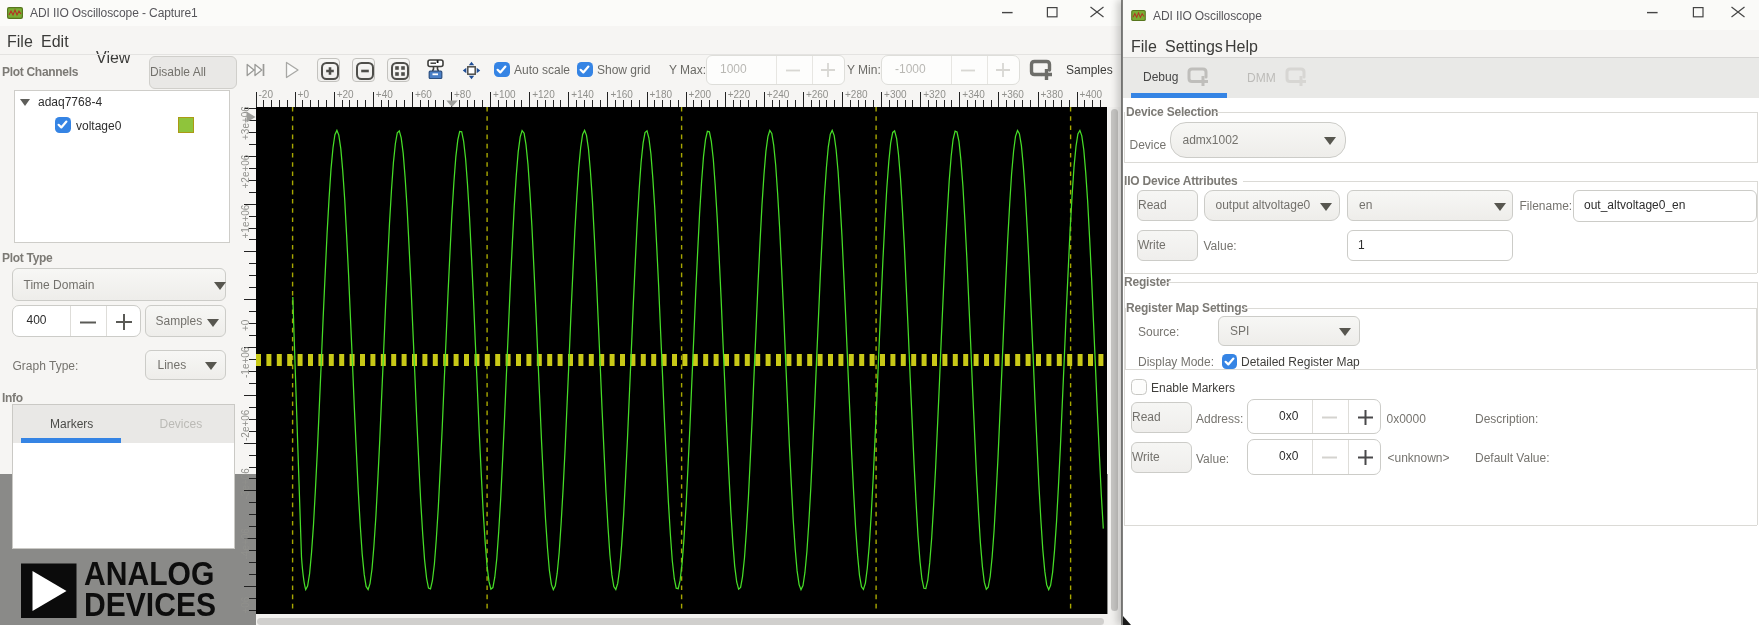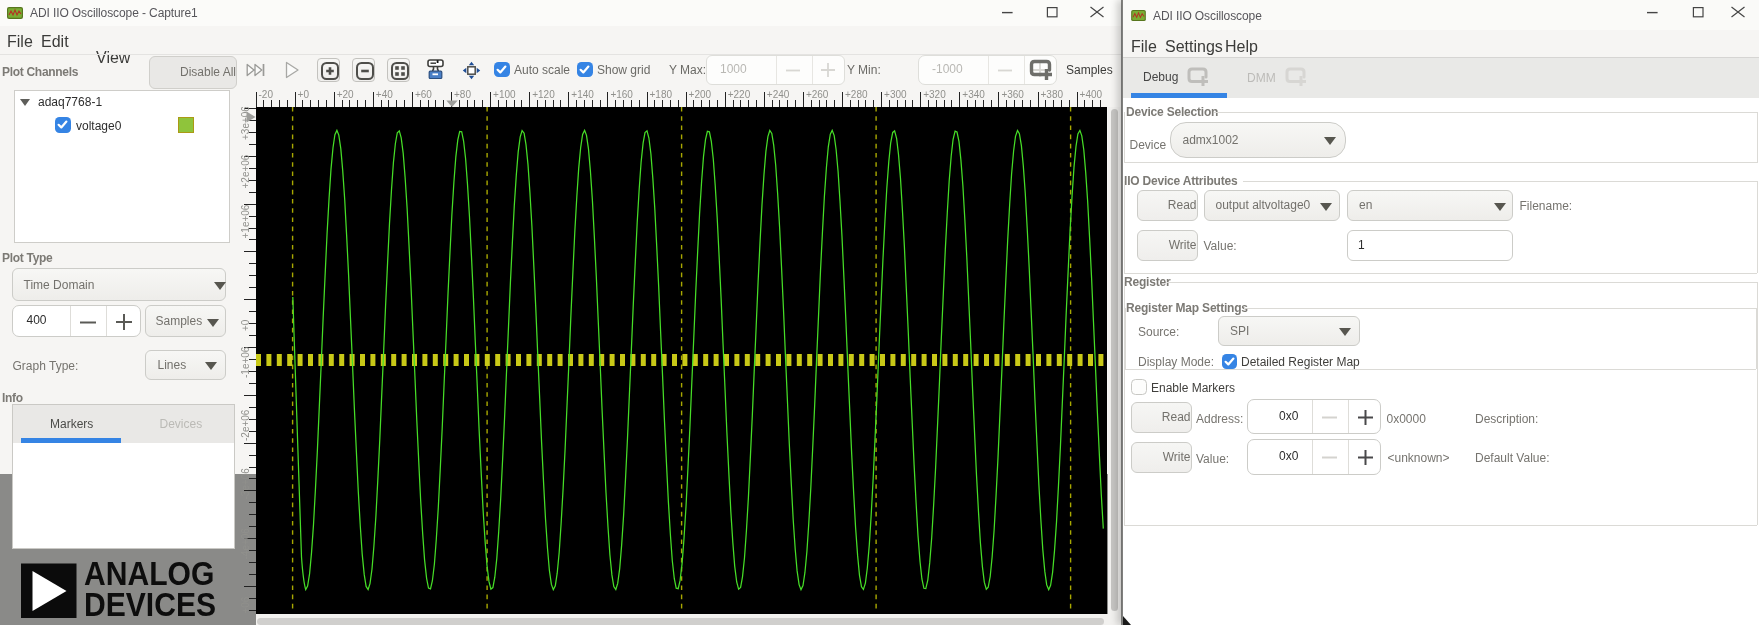--- a/index.html
+++ b/index.html
@@ -7,21 +7,21 @@
 #rwin{position:absolute;left:1122px;top:0;width:637px;height:625px;background:#fff;
   border-left:1px solid #80807e;box-shadow:-5px 0 7px rgba(0,0,0,.18);}
 .ttl{font-size:12px;color:#57565b;letter-spacing:-0.1px;}
 .menu{font-size:16px;color:#3b3b39;}
 .blbl{font-weight:bold;font-size:12px;letter-spacing:-0.3px;color:#7c7a75;}
 .glbl{font-size:12px;color:#76746f;}
 .combo{position:absolute;background:linear-gradient(#f7f7f5,#eeedea);border:1px solid #ccccc8;border-radius:6px;}
 .combo .ct{position:absolute;left:11px;top:50%;transform:translateY(-50%);font-size:12px;color:#73716c;}
 .carr{position:absolute;width:0;height:0;border:6.5px solid transparent;border-top:8px solid #57564f;border-bottom:none;}
 .btn{position:absolute;background:linear-gradient(#f6f6f4,#efeeec);border:1px solid #ccccc8;border-radius:6px;
-  font-size:12px;color:#73716c;text-align:right;}
+  font-size:12px;color:#73716c;text-align:left;}
 .inpt{position:absolute;background:#fff;border:1px solid #ccccc8;border-radius:6px;}
 .cbx{position:absolute;width:15.5px;height:15.5px;background:#3584e4;border-radius:4.5px;}
 .cbx svg{position:absolute;left:1.2px;top:1.2px;}
 .spin{position:absolute;background:#fff;border:1px solid #ccccc8;border-radius:7px;}
 .sep{position:absolute;top:0;bottom:0;width:1px;background:#deddd9;}
 .frameline{position:absolute;height:1px;background:#dbdad6;}
 .framev{position:absolute;width:1px;background:#dbdad6;}
 </style></head><body>
 
 <div id="lwin">
@@ -104,39 +104,39 @@
       <div class="sep" style="left:105px;background:#e7e6e2;"></div>
 <div class="abs" style="left:13px;top:6px;font-size:12px;color:#b9b8b4;">1000</div>
 <svg style="position:absolute;left:78px;top:13px" width="16" height="3" viewBox="0 0 16 3">
         <path d="M1 1.5H15" stroke="#d8d7d3" stroke-width="1.8"></path>
       </svg>
 <svg style="position:absolute;left:113px;top:6px" width="16" height="16" viewBox="0 0 16 16">
         <path d="M8 1V15 M1 8H15" stroke="#d8d7d3" stroke-width="1.8"></path>
       </svg>
 </div>
 <div class="abs" style="left:847px;top:63px;font-size:12px;color:#6b6a66;">Y Min:</div>
-<div class="spin" style="left:918px;top:55px;width:139px;height:30px;border-color:#dededa;background:#fdfdfc;">
+<div class="spin" style="left:881px;top:55px;width:139px;height:30px;border-color:#dededa;background:#fdfdfc;">
 <div class="sep" style="left:69px;background:#e7e6e2;"></div>
       <div class="sep" style="left:105px;background:#e7e6e2;"></div>
 <div class="abs" style="left:13px;top:6px;font-size:12px;color:#b9b8b4;">-1000</div>
 <svg style="position:absolute;left:78px;top:13px" width="16" height="3" viewBox="0 0 16 3">
         <path d="M1 1.5H15" stroke="#d8d7d3" stroke-width="1.8"></path>
       </svg>
 <svg style="position:absolute;left:113px;top:6px" width="16" height="16" viewBox="0 0 16 16">
         <path d="M8 1V15 M1 8H15" stroke="#d8d7d3" stroke-width="1.8"></path>
       </svg>
 </div>
 <svg class="abs" style="left:1028px;top:58px" width="25" height="25" viewBox="0 0 25 25">
 <path d="M6.5 3.5 H18.5 Q21.5 3.5 21.5 6.5 V12 M13 16.5 H6.5 Q3.5 16.5 3.5 13.5 V6.5 Q3.5 3.5 6.5 3.5" fill="none" stroke="#6e6e6a" stroke-width="3.4" stroke-linecap="round"></path>
 <path d="M18.5 11 V22 M13 16.5 H24" stroke="#6e6e6a" stroke-width="3.4"></path>
 </svg>
 <div class="abs" style="left:1066px;top:63px;font-size:12px;color:#3c3c3a;">Samples</div>
 <div class="abs" style="left:14px;top:90px;width:216px;height:153px;background:#fff;border:1px solid #cecdc9;"></div>
 <div class="abs" style="left:20px;top:99px;width:0;height:0;border:5.5px solid transparent;border-top:7px solid #5e5e5a;"></div>
-<div class="abs" style="left:38px;top:95px;font-size:12px;color:#2d2d2d;">adaq7768-1</div>
+<div class="abs" style="left:38px;top:95px;font-size:12px;color:#2d2d2d;">adaq7768-4</div>
 <div class="cbx" style="left:55px;top:117px;width:16px;height:16px;">
       <svg width="13" height="13" viewBox="0 0 13 13">
         <path d="M2.6 6.8 L5.3 9.4 L10.4 3.6" fill="none" stroke="#fff" stroke-width="2.2" stroke-linecap="round" stroke-linejoin="round"></path>
       </svg>
     </div>
 <div class="abs" style="left:76px;top:119px;font-size:12px;color:#2d2d2d;text-align:center;">voltage0</div>
 <div class="abs" style="left:178px;top:117px;width:16px;height:15.5px;background:#8fc43b;border:1.5px solid #ab9a14;"></div>
 <div class="abs blbl" style="left:2px;top:251px;">Plot Type</div>
 <div class="combo" style="left:11.5px;top:268px;width:214.5px;height:33px;">
       <span class="ct">Time Domain</span>
@@ -416,29 +416,32 @@
 <div class="combo" style="left:46.5px;top:122px;width:176px;height:35.5px;border-radius:16px;">
       <span class="ct" style="left:12px;">admx1002</span>
       <span class="carr" style="left:153px;top:14px;"></span>
     </div>
 <div class="abs blbl" style="left:1px;top:173.5px;letter-spacing:-0.2px;">IIO Device Attributes</div>
 <div class="frameline" style="left:120px;top:180.5px;width:514px;"></div>
 <div class="framev" style="left:1px;top:180.5px;height:92px;"></div>
 <div class="framev" style="left:634px;top:180.5px;height:92px;"></div>
 <div class="frameline" style="left:1px;top:272.5px;width:633px;"></div>
 <div class="btn" style="left:14px;top:189.5px;width:60.5px;height:31.5px;line-height:29.5px;">Read</div>
-<div class="combo" style="left:80.5px;top:189.5px;width:136px;height:31.5px;">
+<div class="combo" style="left:80.5px;top:189.5px;width:136px;height:31.5px;border-radius:9px;">
       <span class="ct">output altvoltage0</span>
       <span class="carr" style="left:115px;top:12px;"></span>
     </div>
 <div class="combo" style="left:224px;top:189.5px;width:165.5px;height:31.5px;">
       <span class="ct">en</span>
       <span class="carr" style="left:146px;top:12px;"></span>
     </div>
 <div class="abs glbl" style="left:396.5px;top:199px;">Filename:</div>
+<div class="inpt" style="left:450px;top:190px;width:184px;height:31.5px;">
+      <span class="abs" style="left:10px;top:7px;font-size:12px;color:#2d2d2d;">out_altvoltage0_en</span>
+    </div>
 <div class="btn" style="left:14px;top:229.5px;width:60.5px;height:31.5px;line-height:29.5px;">Write</div>
 <div class="abs glbl" style="left:80.5px;top:239px;">Value:</div>
 <div class="inpt" style="left:224px;top:229.5px;width:165.5px;height:31.5px;">
       <span class="abs" style="left:10px;top:7px;font-size:12px;color:#2d2d2d;">1</span>
     </div>
 <div class="abs blbl" style="left:1px;top:274.5px;letter-spacing:-0.2px;">Register</div>
 <div class="frameline" style="left:44px;top:281.5px;width:590px;"></div>
 <div class="framev" style="left:1px;top:281.5px;height:243.5px;"></div>
 <div class="framev" style="left:634px;top:281.5px;height:243.5px;"></div>
 <div class="frameline" style="left:1px;top:525px;width:633px;"></div>

